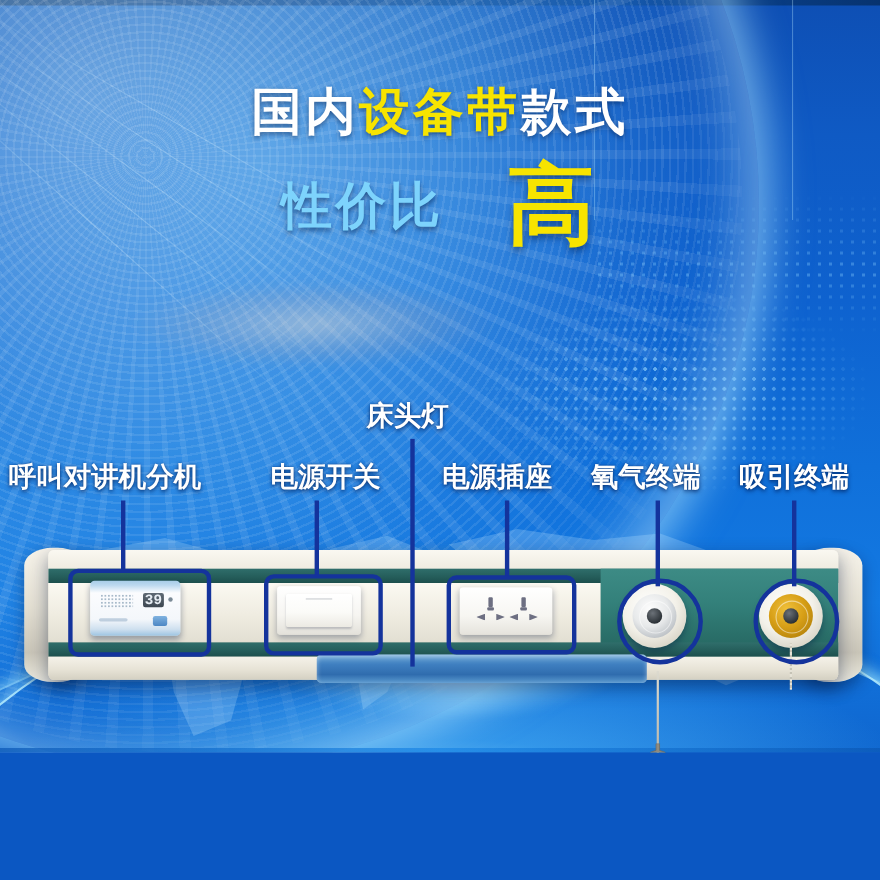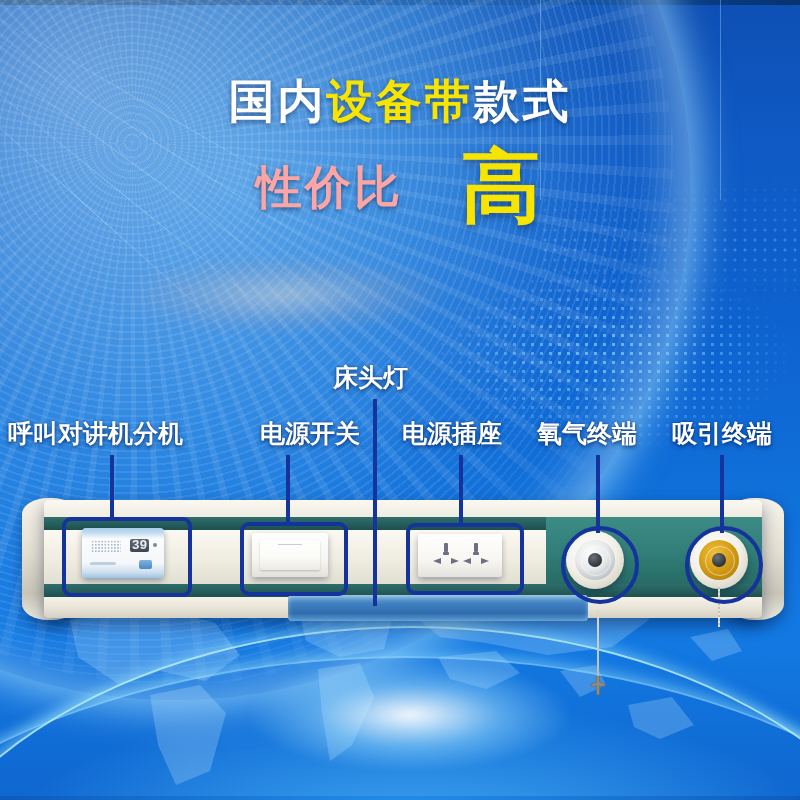--- a/index.html
+++ b/index.html
@@ -1,21 +1,21 @@
 <!DOCTYPE html>
 <html><head>
 <meta charset="utf-8">
 <style>
   html,body{margin:0;padding:0;}
   body{
     width:800px;height:800px;overflow:hidden;
     font-family:"Liberation Sans","DejaVu Sans",sans-serif;
     background:#0b57c2;
   }
-  #stage{position:relative;width:800px;height:800px;overflow:hidden;}
+  #stage{position:relative;width:800px;height:684px;overflow:hidden;}
 
   
   .bg-base{
     position:absolute;inset:0;
     background:
       radial-gradient(ellipse 780px 300px at 52% 108%, rgba(150,225,255,.95) 0%, rgba(80,190,255,.55) 22%, rgba(30,130,235,0) 55%),
       radial-gradient(ellipse 540px 540px at 30% 22%, rgba(120,205,255,.40) 0%, rgba(40,140,235,0) 62%),
       linear-gradient(180deg,#0e4fb4 0%,#0f5ac4 18%,#0e62cf 40%,#1070da 62%,#1379e2 80%,#0f66cf 100%);
   }
   .topband{position:absolute;left:0;right:0;top:0;height:5px;
@@ -85,21 +85,21 @@
   .vline{position:absolute;top:0;bottom:0;width:1px;background:rgba(180,230,255,.35);}
 
   
   .headline{position:absolute;left:0;top:78px;width:800px;text-align:center;z-index:7;}
   .hl1{font-size:46px;font-weight:bold;letter-spacing:3px;line-height:1;white-space:nowrap;
        text-shadow:0 2px 5px rgba(0,25,70,.55);}
   .hl1 .w{color:#ffffff;}
   .hl1 .y{color:#f7e400;}
   .hl2{margin-top:26px;font-size:46px;font-weight:bold;letter-spacing:3px;line-height:1;white-space:nowrap;
        display:flex;justify-content:center;align-items:center;gap:58px;}
-  .hl2 .w{color:#fca5a5;text-shadow:0 2px 5px rgba(0,25,70,.55);}
+  .hl2 .w{color:#7dd3fc;text-shadow:0 2px 5px rgba(0,25,70,.55);}
   .hl2 .big{color:#f7e400;font-size:80px;line-height:.92;text-shadow:0 3px 7px rgba(0,25,70,.5);}
 
   
   .labels{position:absolute;left:0;top:0;width:800px;height:800px;z-index:8;}
   .lbl{position:absolute;color:#fff;font-weight:bold;font-size:25px;white-space:nowrap;
        text-shadow:0 2px 4px rgba(0,30,85,.7),0 0 2px rgba(0,40,110,.6);}
 
   
   .lead{position:absolute;width:4px;background:#14339c;z-index:6;}
   .hbox{position:absolute;border:4px solid #14339c;border-radius:9px;z-index:6;}
@@ -244,21 +244,21 @@
       <span class="w">国内</span><span class="y">设备带</span><span class="w">款式</span>
     </div>
     <div class="hl2">
       <span class="w">性价比</span>
       <span class="big">高</span>
     </div>
   </div>
 
   <div class="labels">
     <div class="lbl" style="left:8px;top:417px;">呼叫对讲机分机</div>
-    <div class="lbl" style="left:242px;top:417px;padding-left:18px;">电源开关</div>
+    <div class="lbl" style="left:228px;top:417px;padding-left:18px;">电源开关</div>
     <div class="lbl" style="left:333px;top:361px;">床头灯</div>
     <div class="lbl" style="left:402px;top:417px;text-align:center;">电源插座</div>
     <div class="lbl" style="left:537px;top:417px;">氧气终端</div>
     <div class="lbl" style="left:672px;top:417px;">吸引终端</div>
   </div>
 
   <div class="lead" style="left:110px;top:455px;height:65px;"></div>
   <div class="lead" style="left:286px;top:455px;height:70px;"></div>
   <div class="lead" style="left:373px;top:399px;height:207px;"></div>
   <div class="lead" style="left:459px;top:455px;height:70px;"></div>

